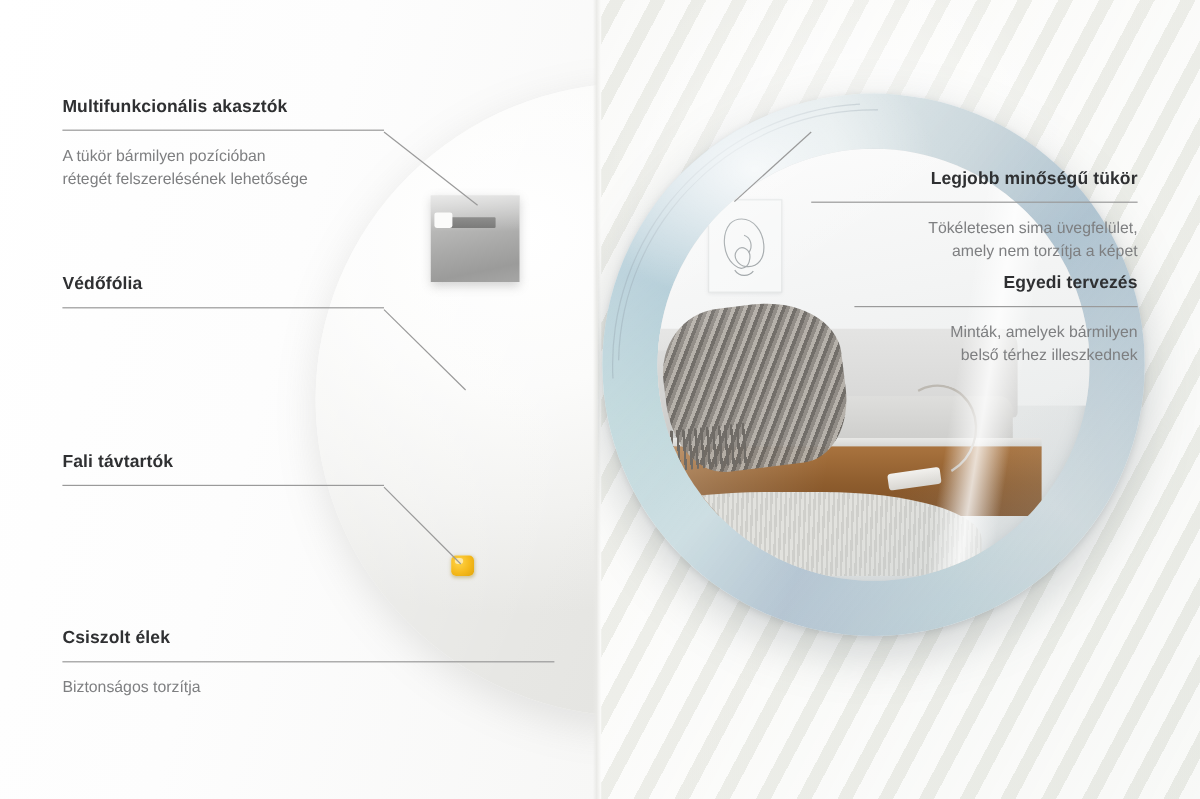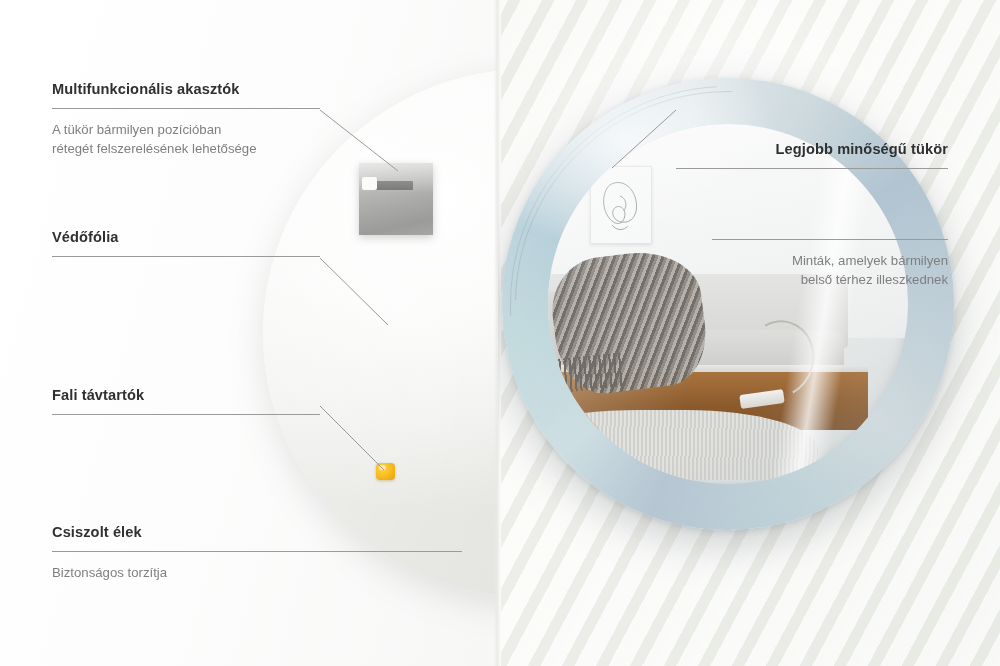--- a/index.html
+++ b/index.html
@@ -314,35 +314,38 @@
     <div class="c-rule"></div>
     <div class="c-desc">A tükör bármilyen pozícióban
 rétegét felszerelésének lehetősége</div>
   </div>
 
   <div class="callout" style="left:52px; top:229px; width:268px;">
     <div class="c-title">Védőfólia</div>
     <div class="c-rule"></div>
   </div>
 
-  <div class="callout" style="left:52px; top:377px; width:268px;margin-top:10px;">
+  <div class="callout" style="left:52px; top:377px; width:268px;">
     <div class="c-title">Fali távtartók</div>
     <div class="c-rule"></div>
   </div>
 
   <div class="callout" style="left:52px; top:524px; width:410px;">
     <div class="c-title">Csiszolt élek</div>
     <div class="c-rule"></div>
     <div class="c-desc">Biztonságos torzítja</div>
   </div>
 
   <div class="callout right" style="left:676px; top:98px; width:272px;margin-top:43px;">
     <div class="c-title">Legjobb minőségű tükör</div>
     <div class="c-rule"></div>
+    <div class="c-desc">Tökéletesen sima üvegfelület,
+amely nem torzítja a képet</div>
   </div>
 
   <div class="callout right" style="left:712px; top:228px; width:236px;">
+    <div class="c-title">Egyedi tervezés</div>
     <div class="c-rule"></div>
     <div class="c-desc">Minták, amelyek bármilyen
 belső térhez illeszkednek</div>
   </div>
 
 </div>
 
 </body></html>

